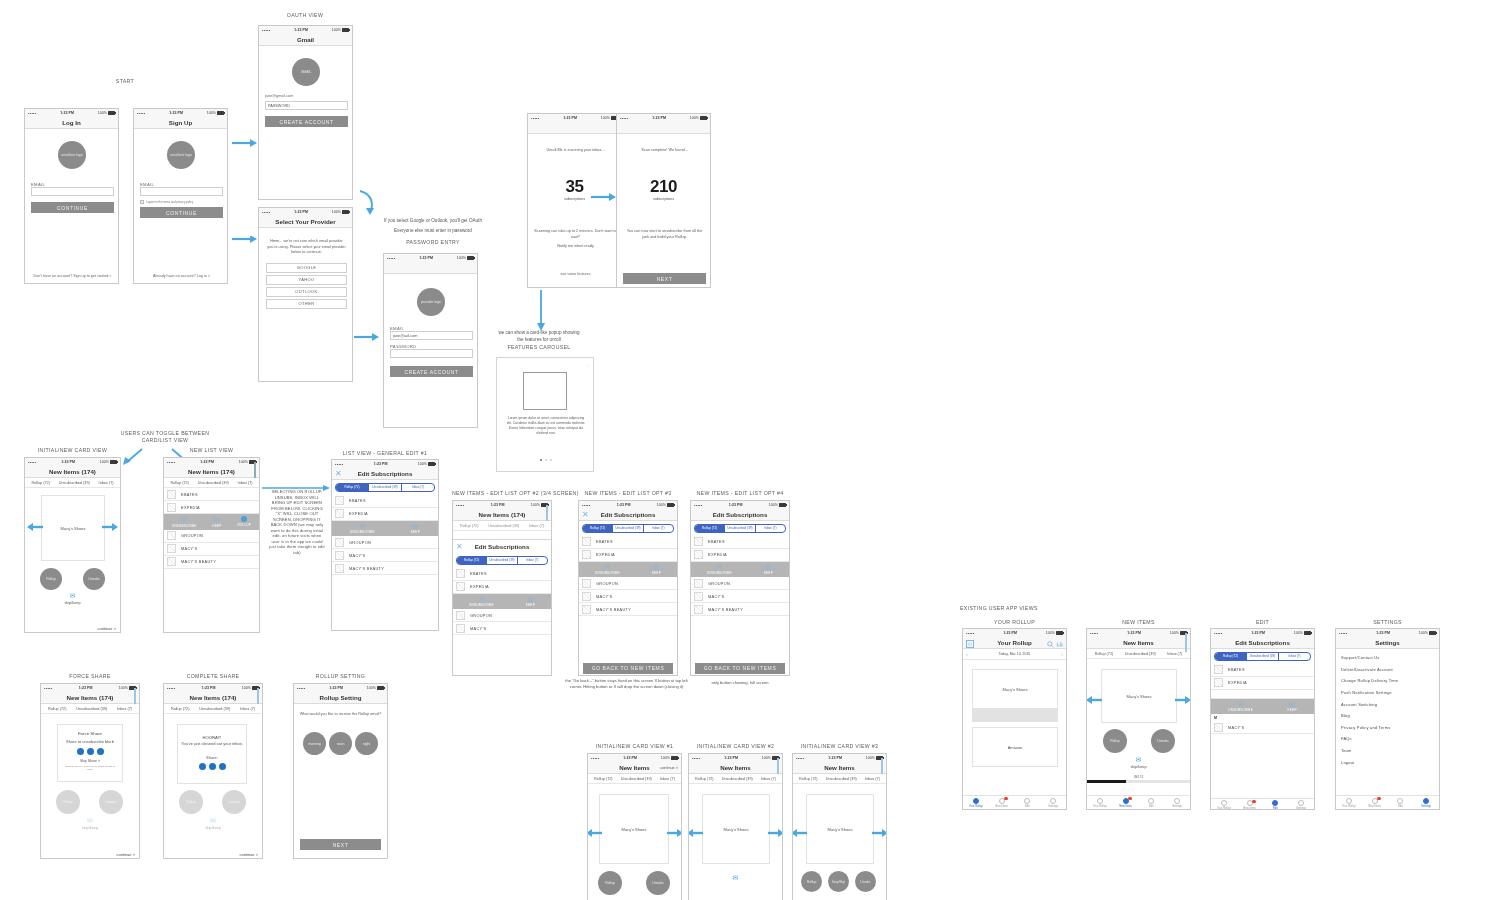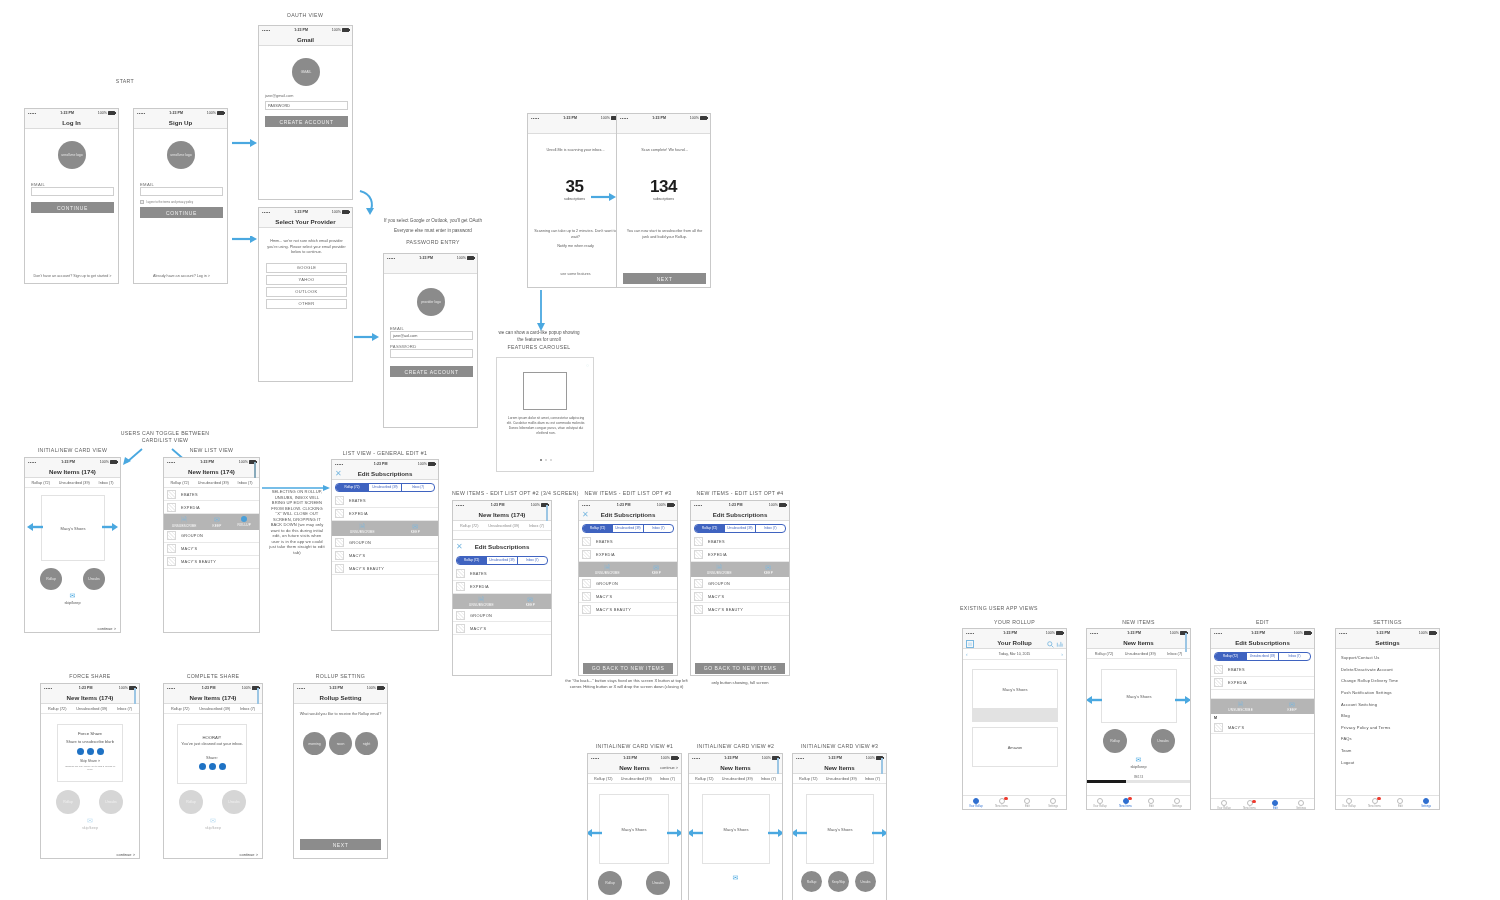--- a/index.html
+++ b/index.html
@@ -370,21 +370,21 @@
       <span class="sb-dots">•••••</span>
       <span class="sb-time">1:23 PM</span>
       <span class="sb-batt">
           <span>100%</span>
           <i class="batt-icon"></i>
         </span>
     </div>
     <div class="navbar" style="background:#f7f7f7;"></div>
     <div class="body-area">
       <div class="para abs" style="left:8px;top:14px;width:79px;">Scan complete! We found...</div>
-      <div class="bignum abs" style="left:0;top:43px;width:93px;">134</div>
+      <div class="bignum abs" style="left:0;top:43px;width:93px;">210</div>
       <div class="subs abs" style="left:0;top:63px;width:93px;">subscriptions</div>
       <div class="para abs" style="left:6px;top:95px;width:83px;">You can now start to unsubscribe from all the junk and build your Rollup.</div>
       <div class="btn-gray abs" style="left:6px;top:139px;width:83px;">NEXT</div>
     </div>
   </div>
 
   <div class="note" style="left:495px;top:330px;width:88px;">we can show a card-like popup showing the features for unroll</div>
   <div class="caption" style="left:495px;top:344px;width:88px;">FEATURES CAROUSEL</div>
   <div class="carousel-box" style="left:496px;top:357px;width:98px;height:115px;position:absolute;">
     <div style="position:absolute;right:4px;top:4px;font-size:5px;color:#9cc;">◌</div>

